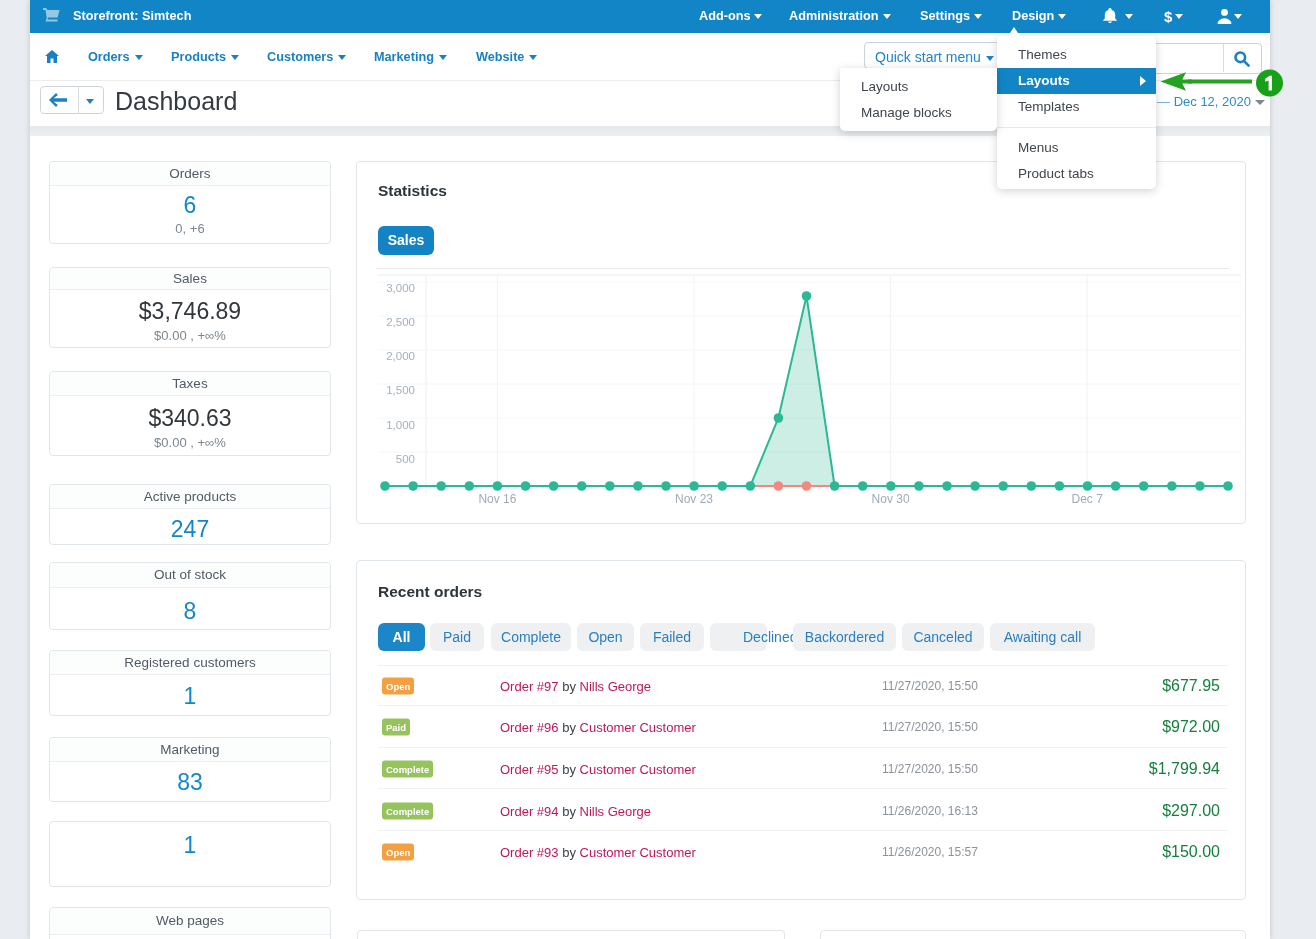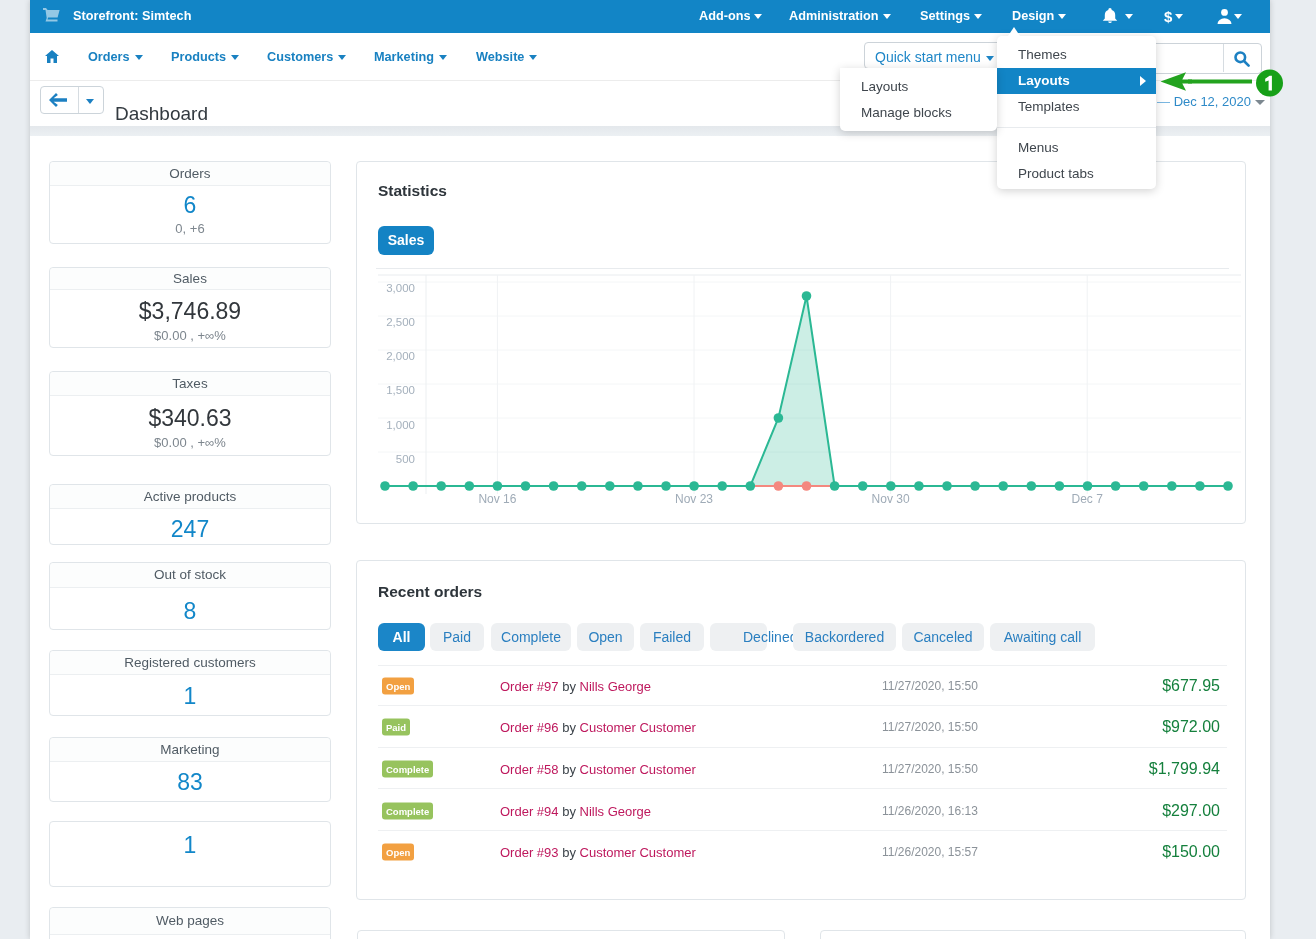--- a/index.html
+++ b/index.html
@@ -86,21 +86,21 @@
 </div>
 
 <div class="hdr">
   <div class="abs" style="left:10px;top:5px;width:64px;height:28px;border:1px solid #ccd4da;border-radius:4px;background:#fff;">
     <div class="abs" style="left:37px;top:0;width:1px;height:26px;background:#d6dce1;"></div>
     <svg class="abs" style="left:8px;top:6px" width="18" height="14" viewBox="0 0 18 14">
       <path d="M7 0 L8.9 1.9 L4.6 5.3 H18 V8.7 H4.6 L8.9 12.1 L7 14 L0 7 z" fill="#1c80c2"></path>
     </svg>
     <div class="abs" style="left:45px;top:12px;width:0;height:0;border-left:4.5px solid transparent;border-right:4.5px solid transparent;border-top:5px solid #1c80c2;"></div>
   </div>
-  <div class="abs" style="left:85px;top:22px;font-size:19px;color:#333a40;">Dashboard</div>
+  <div class="abs" style="left:85px;top:6px;font-size:25px;color:#333a40;">Dashboard</div>
   <div class="abs" style="right:19px;top:13px;font-size:13px;color:#2e8ac8;white-space:nowrap;">Nov 12, 2020 <span style="color:#6aaede">—</span> Dec 12, 2020</div>
   <div class="abs" style="right:5px;top:19px;width:0;height:0;border-left:5px solid transparent;border-right:5px solid transparent;border-top:5.5px solid #7c8890;"></div>
 </div>
 
 <div class="abs" style="left:1000px;top:43px;width:262px;height:31px;border:1px solid #ccd3d9;border-radius:4px;background:#fff;z-index:6;">
   <div class="abs" style="right:37px;top:0;width:1px;height:28px;background:#d6dce1;"></div>
   <svg class="abs" style="right:11px;top:7px" width="16" height="16" viewBox="0 0 16 16">
     <circle cx="6.3" cy="6.3" r="4.8" fill="none" stroke="#1c80c2" stroke-width="2.6"></circle>
     <line x1="10" y1="10" x2="14.6" y2="14.6" stroke="#1c80c2" stroke-width="2.6" stroke-linecap="round"></line>
   </svg>
@@ -231,21 +231,21 @@
   <div class="rowline" style="top:186px;"></div>
   <div class="rowline" style="top:227px;"></div>
   <div class="rowline" style="top:269px;"></div>
   <div class="badge b-open" style="left:25px;top:125px;">Open</div>
   <div class="badge b-green" style="left:25px;top:166px;">Paid</div>
   <div class="badge b-green" style="left:25px;top:208px;">Complete</div>
   <div class="badge b-green" style="left:25px;top:250px;">Complete</div>
   <div class="badge b-open" style="left:25px;top:291px;">Open</div>
   <div class="orow" style="top:125px;"><span class="olink">Order #97</span> by <span class="olink">Nills George</span></div>
   <div class="orow" style="top:166px;"><span class="olink">Order #96</span> by <span class="olink">Customer Customer</span></div>
-  <div class="orow" style="top:208px;"><span class="olink">Order #58</span> by <span class="olink">Customer Customer</span></div>
+  <div class="orow" style="top:208px;"><span class="olink">Order #95</span> by <span class="olink">Customer Customer</span></div>
   <div class="orow" style="top:250px;"><span class="olink">Order #94</span> by <span class="olink">Nills George</span></div>
   <div class="orow" style="top:291px;"><span class="olink">Order #93</span> by <span class="olink">Customer Customer</span></div>
   <div class="odate" style="top:125px;">11/27/2020, 15:50</div>
   <div class="odate" style="top:166px;">11/27/2020, 15:50</div>
   <div class="odate" style="top:208px;">11/27/2020, 15:50</div>
   <div class="odate" style="top:250px;">11/26/2020, 16:13</div>
   <div class="odate" style="top:291px;">11/26/2020, 15:57</div>
   <div class="oprice" style="top:125px;">$677.95</div>
   <div class="oprice" style="top:166px;">$972.00</div>
   <div class="oprice" style="top:208px;">$1,799.94</div>

